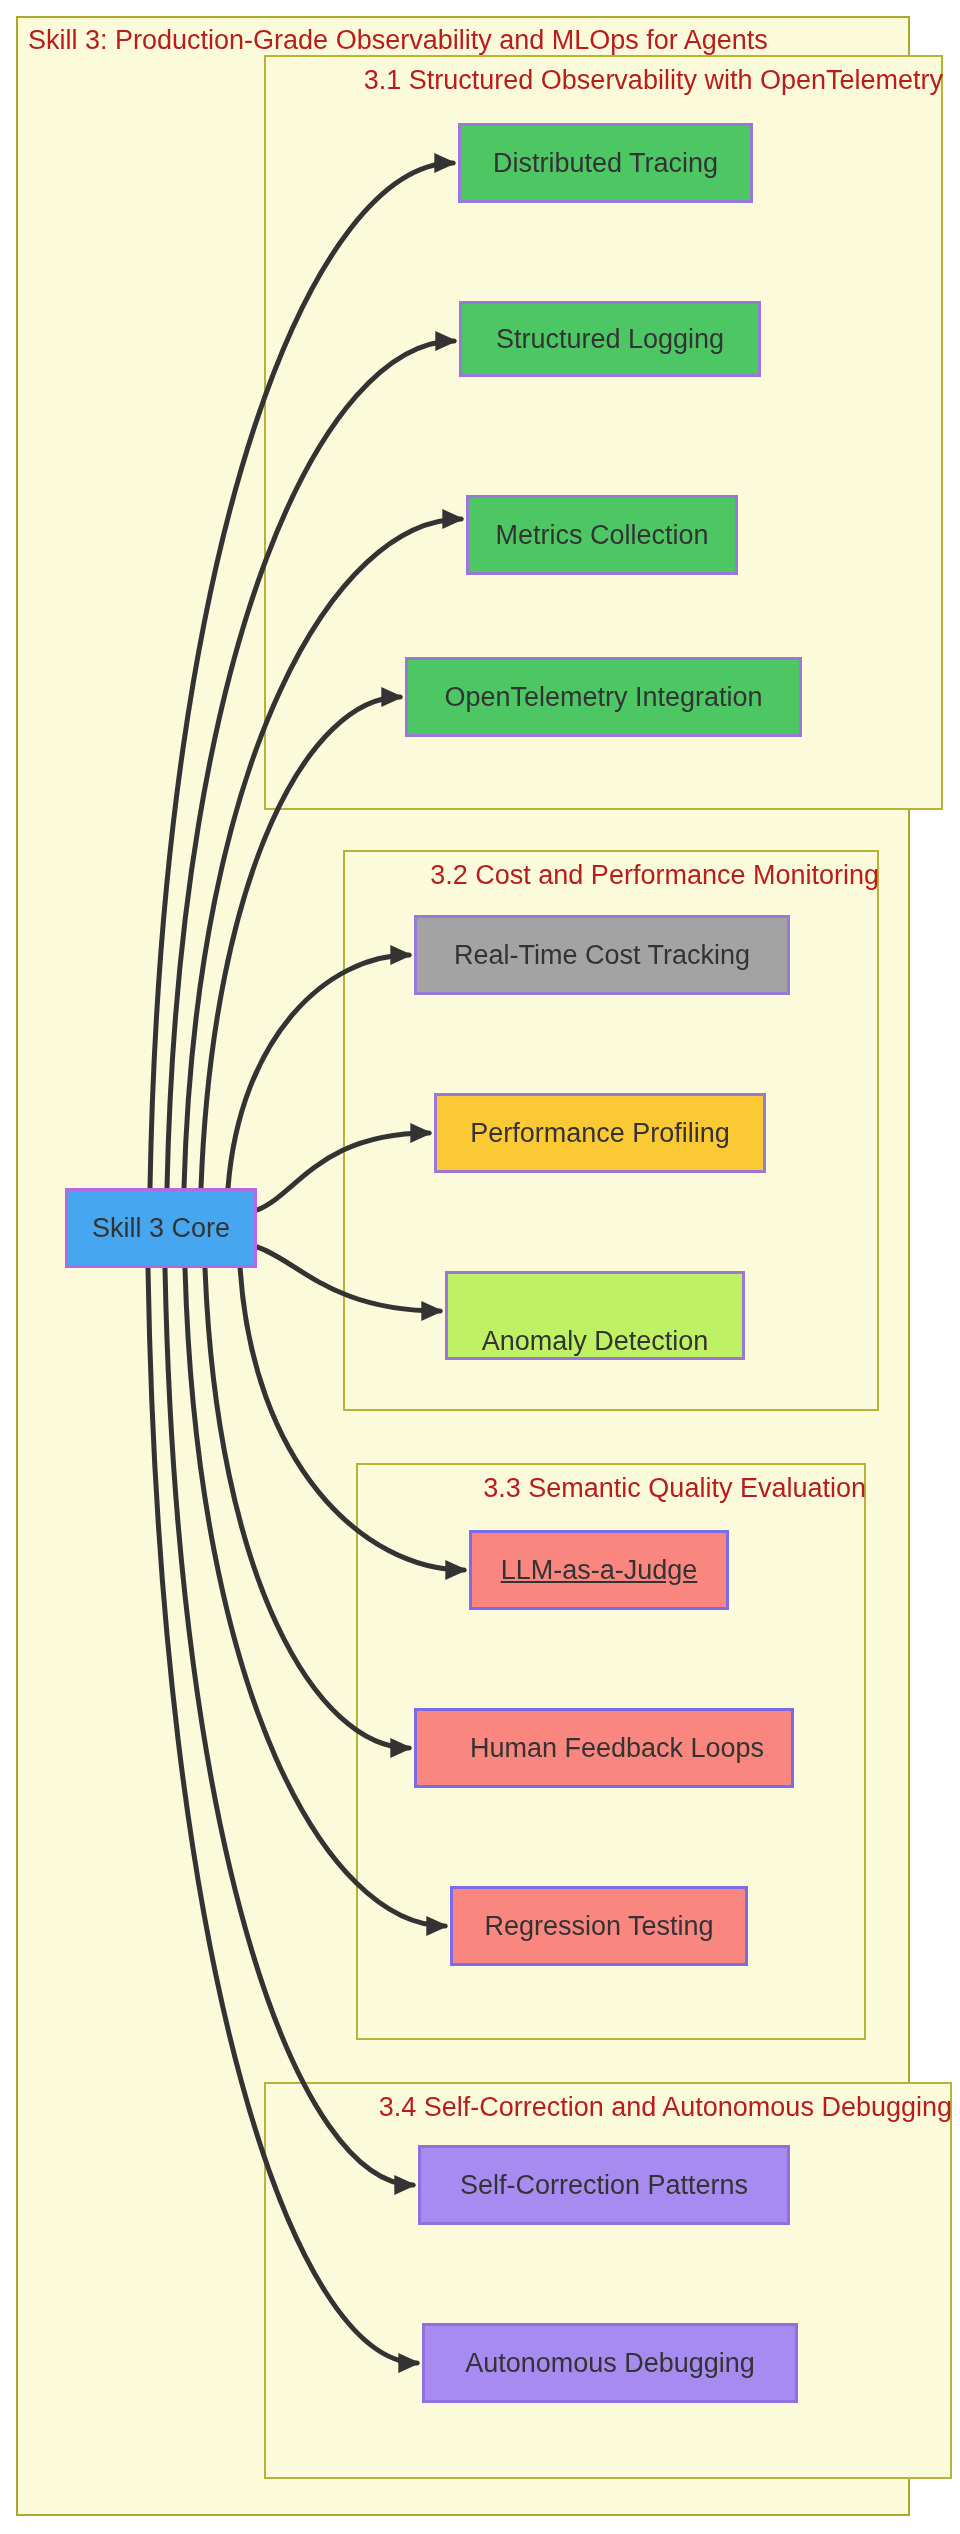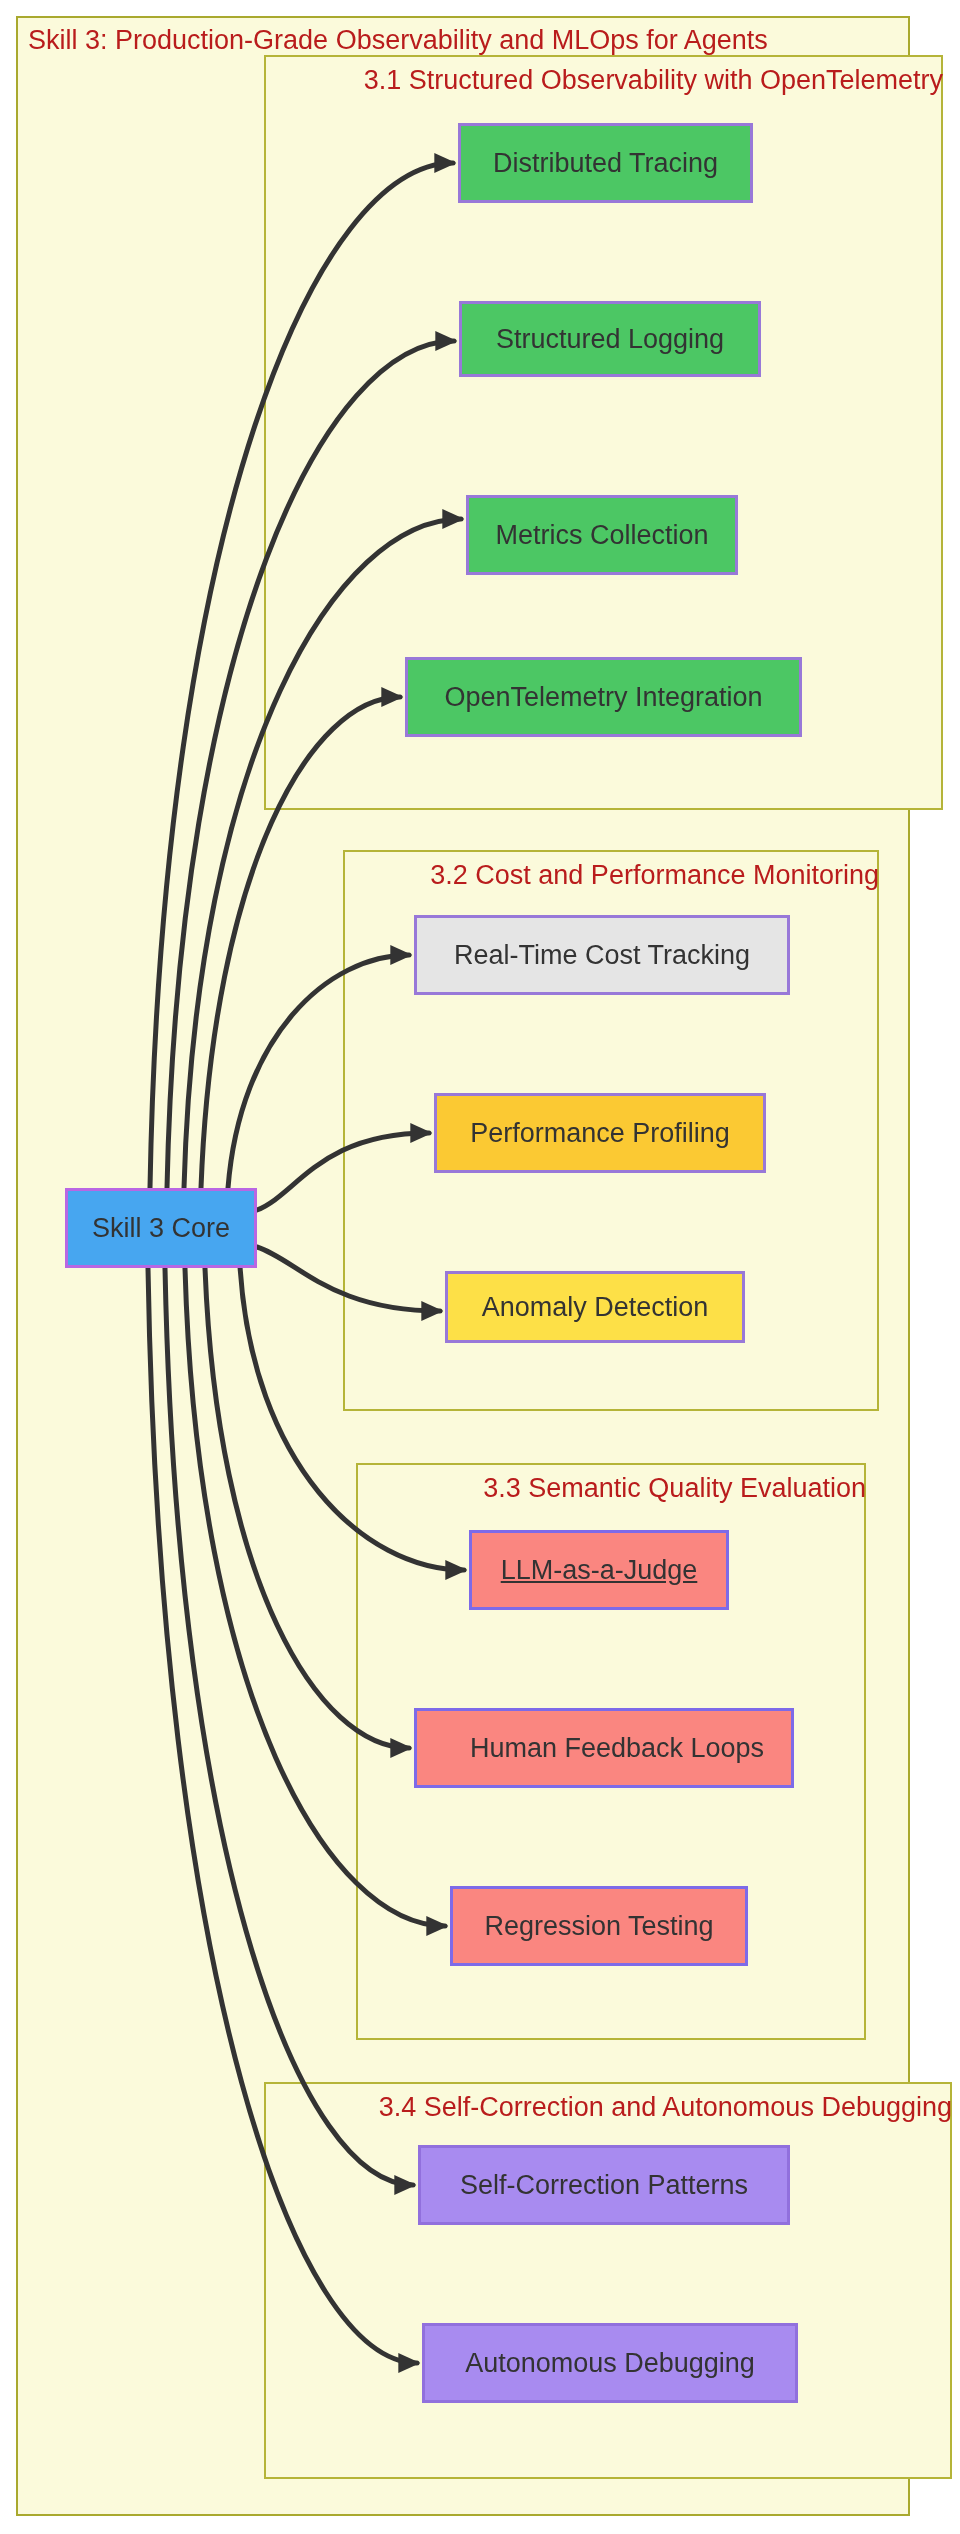--- a/index.html
+++ b/index.html
@@ -57,27 +57,27 @@
     </div>
     <div class="node" style="left: 459px; top: 301px; width: 302px; height: 76px; background: rgb(76, 199, 100); border-color: rgb(152, 120, 216);">
       <span>Structured Logging</span>
     </div>
     <div class="node" style="left: 466px; top: 479px; width: 272px; height: 80px; background: rgb(76, 199, 100); border-color: rgb(152, 120, 216); margin-top: 16px;">
       <span>Metrics Collection</span>
     </div>
     <div class="node" style="left: 405px; top: 657px; width: 397px; height: 80px; background: rgb(76, 199, 100); border-color: rgb(152, 120, 216);">
       <span>OpenTelemetry Integration</span>
     </div>
-    <div class="node" style="left: 414px; top: 915px; width: 376px; height: 80px; background: #e5e5e5; border-color: rgb(152, 120, 216);">
+    <div class="node" style="left: 414px; top: 915px; width: 376px; height: 80px; background: #a3a3a3; border-color: rgb(152, 120, 216);">
       <span>Real-Time Cost Tracking</span>
     </div>
     <div class="node" style="left: 434px; top: 1093px; width: 332px; height: 80px; background: rgb(251, 201, 51); border-color: rgb(152, 120, 216);">
       <span>Performance Profiling</span>
     </div>
-    <div class="node" style="left: 445px; top: 1271px; width: 300px; height: 72px; background: #fde047; border-color: rgb(152, 120, 216);">
+    <div class="node" style="left: 445px; top: 1271px; width: 300px; height: 89px; background: #bef264; border-color: rgb(152, 120, 216); align-items: flex-end;">
       <span>Anomaly Detection</span>
     </div>
     <div class="node" style="left: 469px; top: 1530px; width: 260px; height: 80px; background: rgb(250, 134, 128); border-color: rgb(125, 106, 232); text-decoration: underline;">
       <span>LLM-as-a-Judge</span>
     </div>
     <div class="node" style="left: 414px; top: 1708px; width: 380px; height: 80px; background: rgb(250, 134, 128); border-color: rgb(125, 106, 232); padding-left: 26px;">
       <span>Human Feedback Loops</span>
     </div>
     <div class="node" style="left: 450px; top: 1886px; width: 298px; height: 80px; background: rgb(250, 134, 128); border-color: rgb(125, 106, 232);">
       <span>Regression Testing</span>

